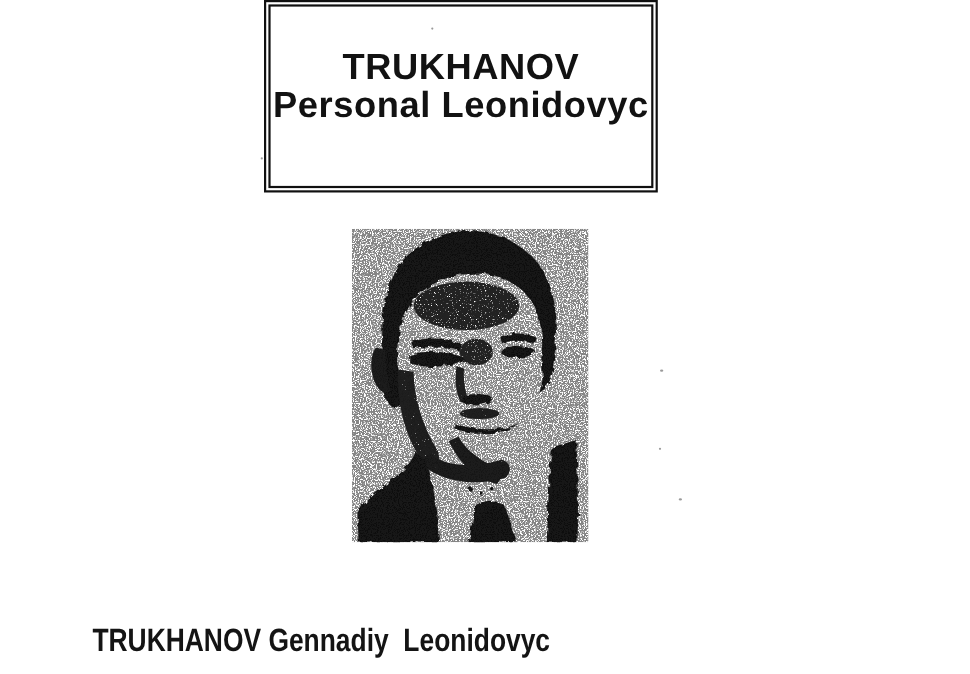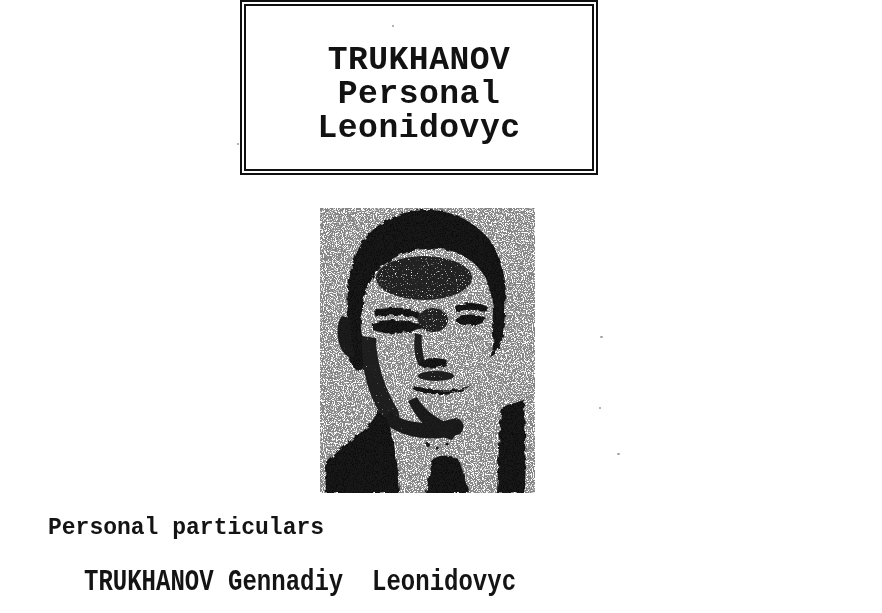--- a/index.html
+++ b/index.html
@@ -2,21 +2,21 @@
 <html><head>
 <meta charset="utf-8">
 <style>
   html, body { margin: 0; padding: 0; background: #ffffff; }
   .page {
     position: relative;
     width: 781px;
     height: 613px;
     background: #ffffff;
     overflow: hidden;
-    font-family: Liberation Mono, monospace;
+    font-family: Liberation Sans, sans-serif;
     color: #151515;
   }
   
   .title-box {
     position: absolute;
     left: 240px; top: 0px;
     width: 358px; height: 175px;
     box-sizing: border-box;
     border: 2px solid #101010;
     padding: 2px;
@@ -141,21 +141,20 @@
       <circle cx="127" cy="236" r="1.6"></circle>
     </g>
 
     <path filter="url(#inkrough)" fill="#0a0a0a" d="M6,285 L5,258 C12,247 30,233 45,221 C52,215 56,207 58,203 L66,210 C73,228 78,252 80,285 Z"></path>
     <path filter="url(#inkrough)" fill="#0a0a0a" d="M177,285 L180,215 C181,205 182,200 184,198 L204,192 C205,220 206,250 205,285 Z"></path>
     <path filter="url(#inkrough)" fill="#0a0a0a" d="M112,252 C118,246 133,246 139,252 L150,285 L106,285 Z"></path>
 
     <rect filter="url(#spk-dust)" fill="#222" opacity="0.55" x="0" y="0" width="215" height="285"></rect>
   </svg>
 
-  <div class="section-heading">Personal particulars</div>
   <div class="name-line">TRUKHANOV Gennadiy  Leonidovyc</div>
 
   <div class="speck" style="left:600px;top:336px;width:3px;height:2px;"></div>
   <div class="speck" style="left:599px;top:407px;width:2px;height:2px;"></div>
   <div class="speck" style="left:617px;top:453px;width:3px;height:2px;"></div>
   <div class="speck" style="left:237px;top:143px;width:2px;height:2px;"></div>
   <div class="speck" style="left:392px;top:25px;width:2px;height:2px;"></div>
 </div>
 
 </body></html>

